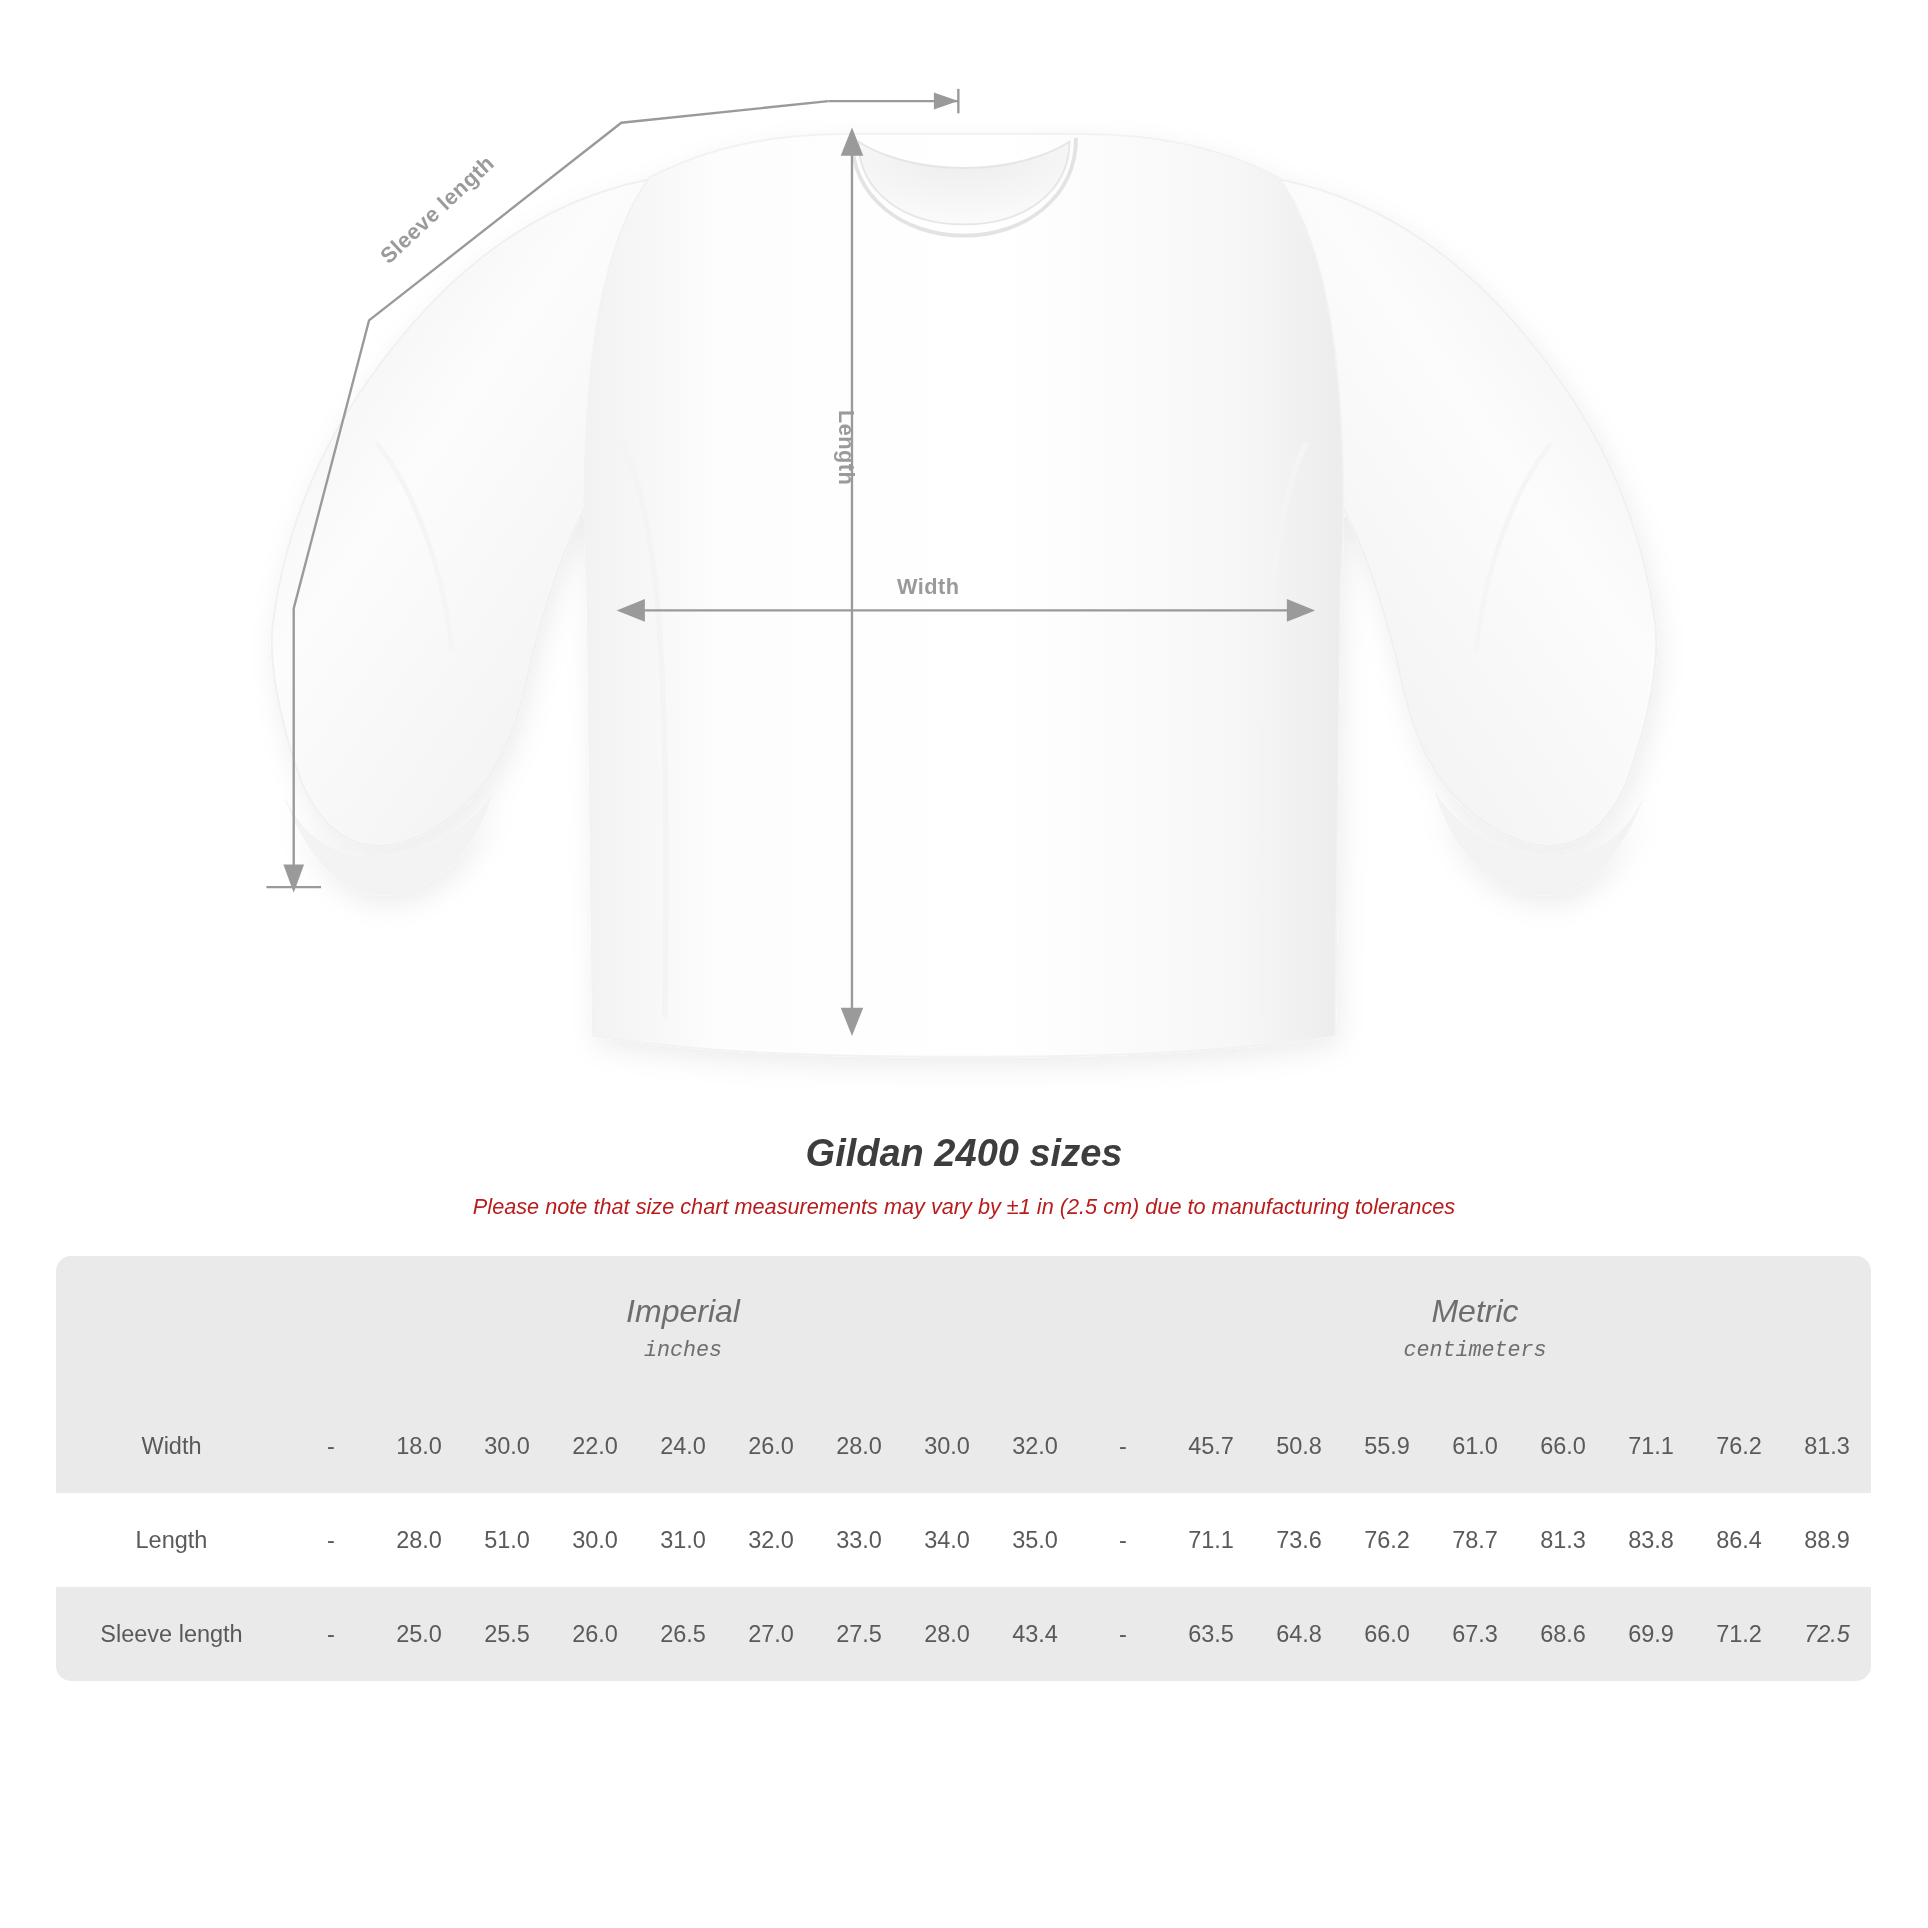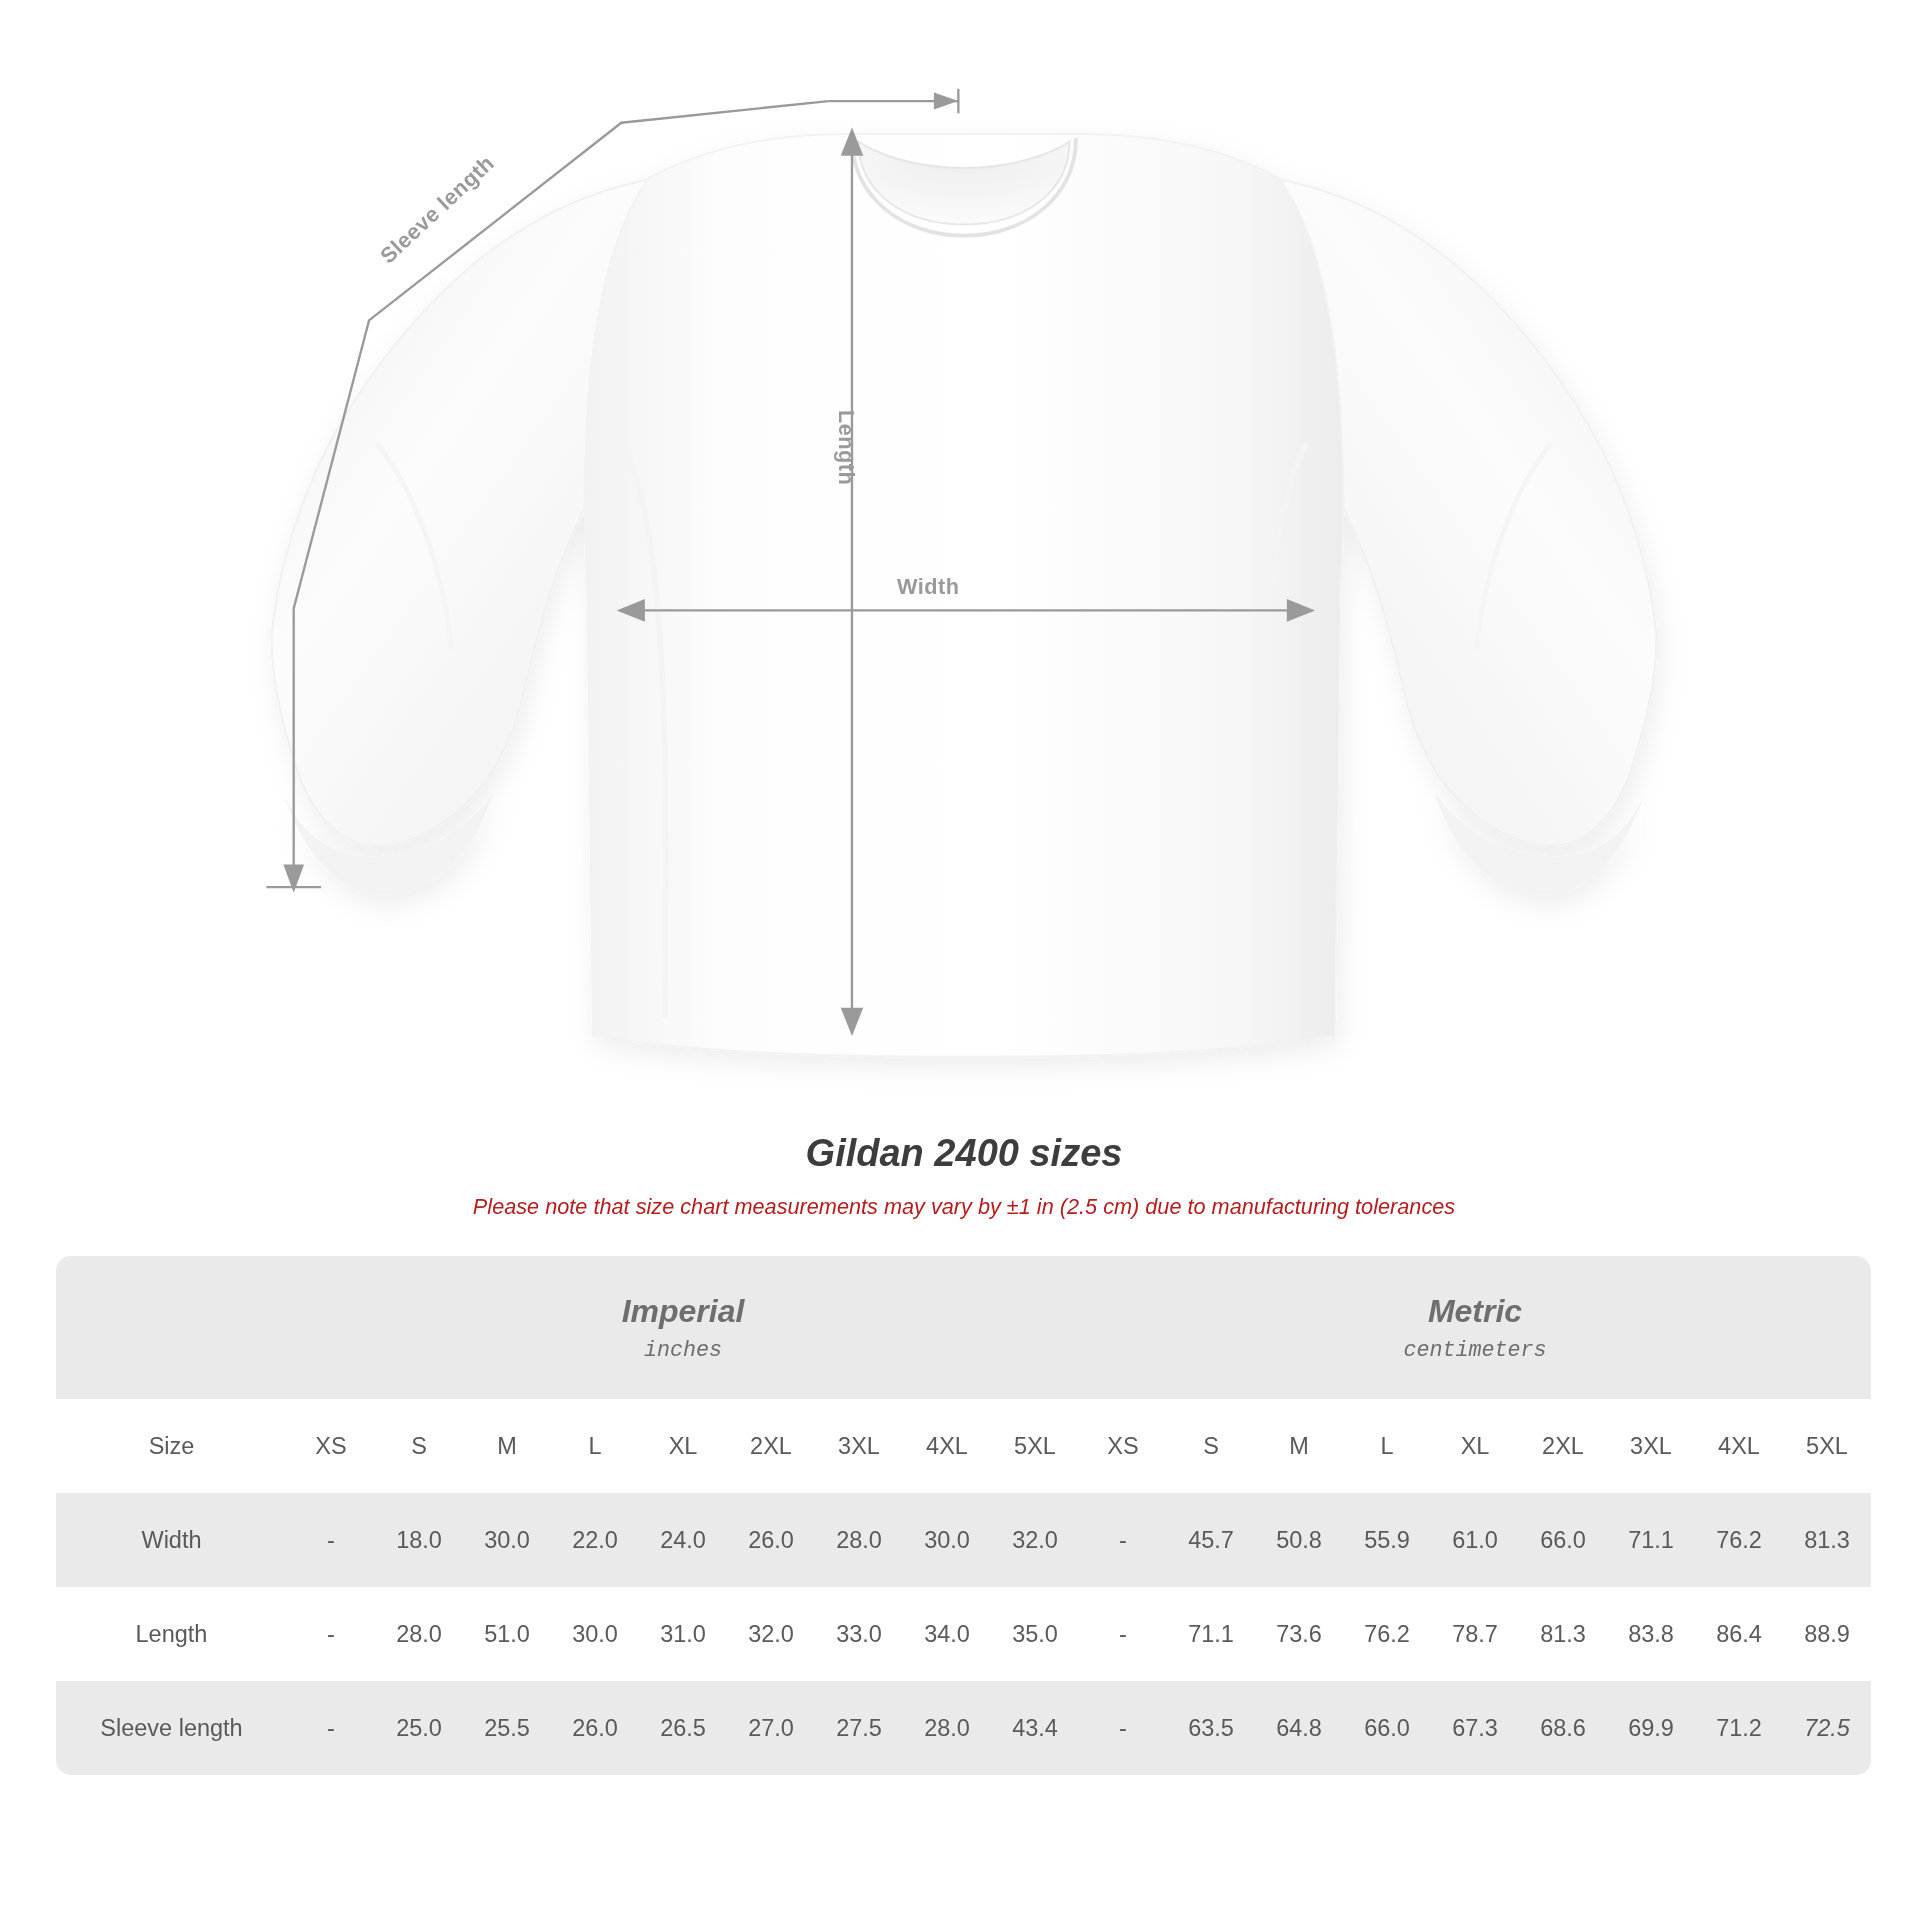--- a/index.html
+++ b/index.html
@@ -93,21 +93,21 @@
     vertical-align: middle;
   }
   .unit-row td.blank-left {
     border-top-left-radius: 15px;
   }
   .unit-row td.blank-right {
     border-top-right-radius: 15px;
   }
   .unit-name {
     font-size: 32px;
-    font-weight: bold;
+    font-weight: normal;
     font-style: italic;
     color: #6e6e6e;
     display: block;
     margin-bottom: 7.5px;
   }
   .unit-sub {
     font-size: 21.7px;
     font-style: italic;
     color: #6e6e6e;
     display: block;
@@ -265,41 +265,20 @@
         <td colspan="9">
           <span class="unit-name">Imperial</span>
           <span class="unit-sub">inches</span>
         </td>
         <td colspan="9" class="blank-right">
           <span class="unit-name">Metric</span>
           <span class="unit-sub">centimeters</span>
         </td>
       </tr>
 
-      <tr class="size-row">
-        <td class="row-label">Size</td>
-        <td>XS</td>
-        <td>S</td>
-        <td>M</td>
-        <td>L</td>
-        <td>XL</td>
-        <td>2XL</td>
-        <td>3XL</td>
-        <td>4XL</td>
-        <td>5XL</td>
-        <td>XS</td>
-        <td>S</td>
-        <td>M</td>
-        <td>L</td>
-        <td>XL</td>
-        <td>2XL</td>
-        <td>3XL</td>
-        <td>4XL</td>
-        <td>5XL</td>
-      </tr>
 
       <tr class="data-row shaded">
         <td class="row-label">Width</td>
         <td>-</td>
         <td>18.0</td>
         <td>30.0</td>
         <td>22.0</td>
         <td>24.0</td>
         <td>26.0</td>
         <td>28.0</td>

